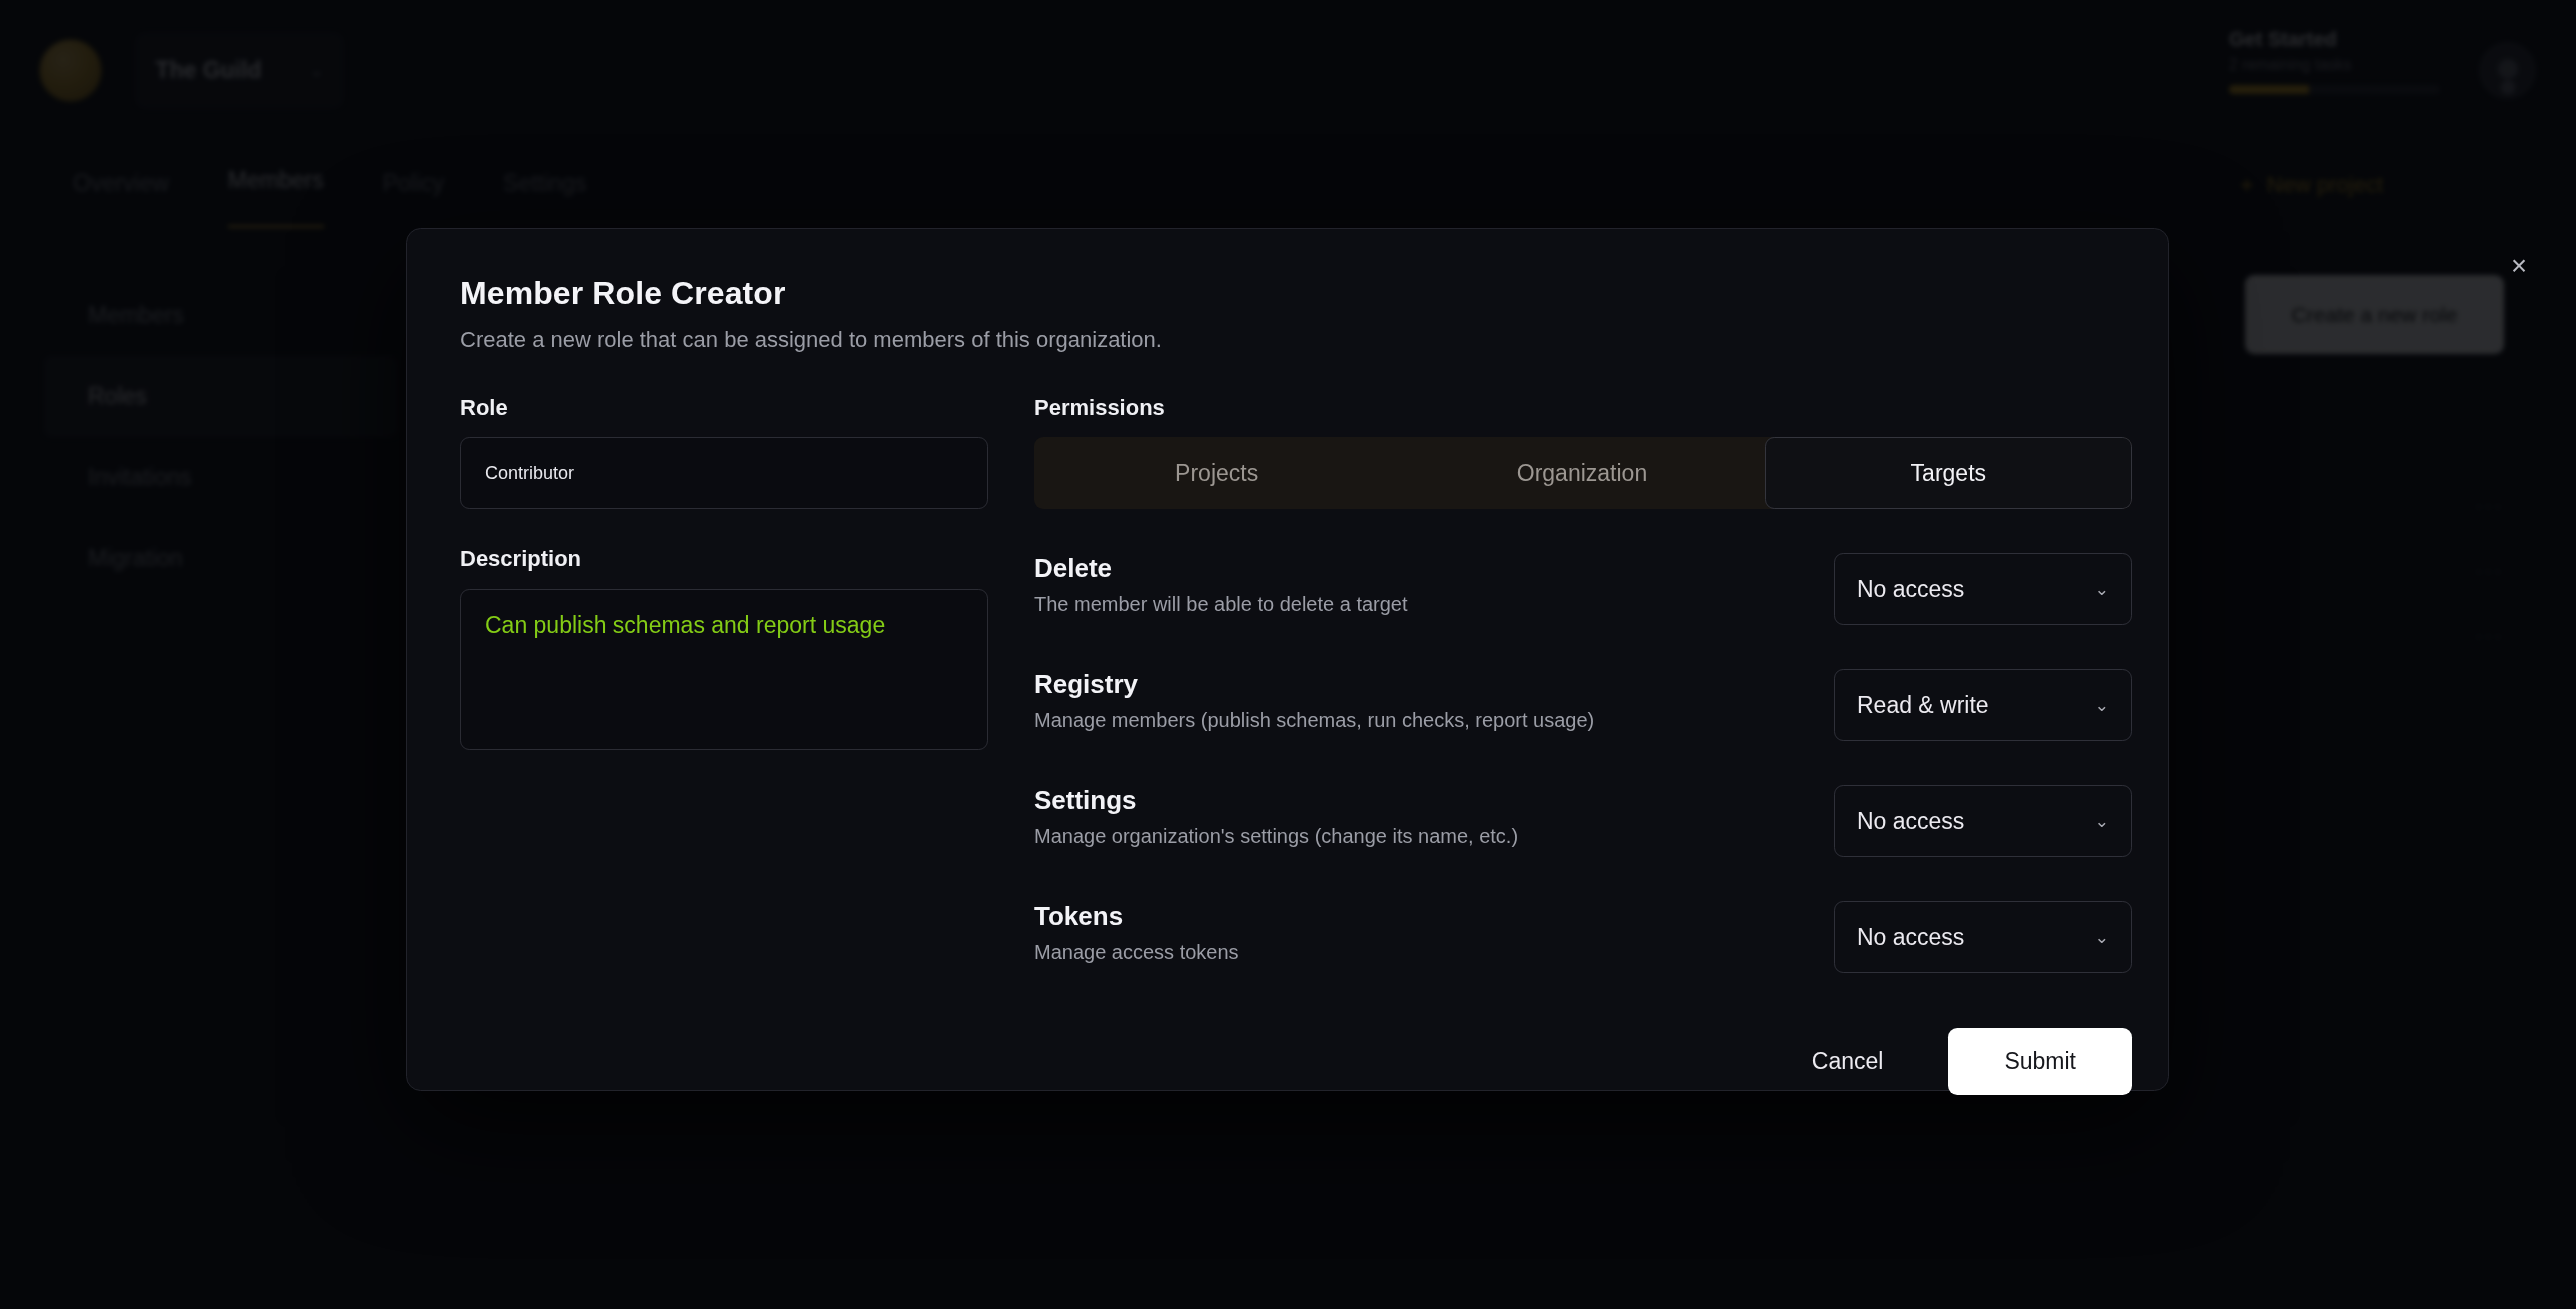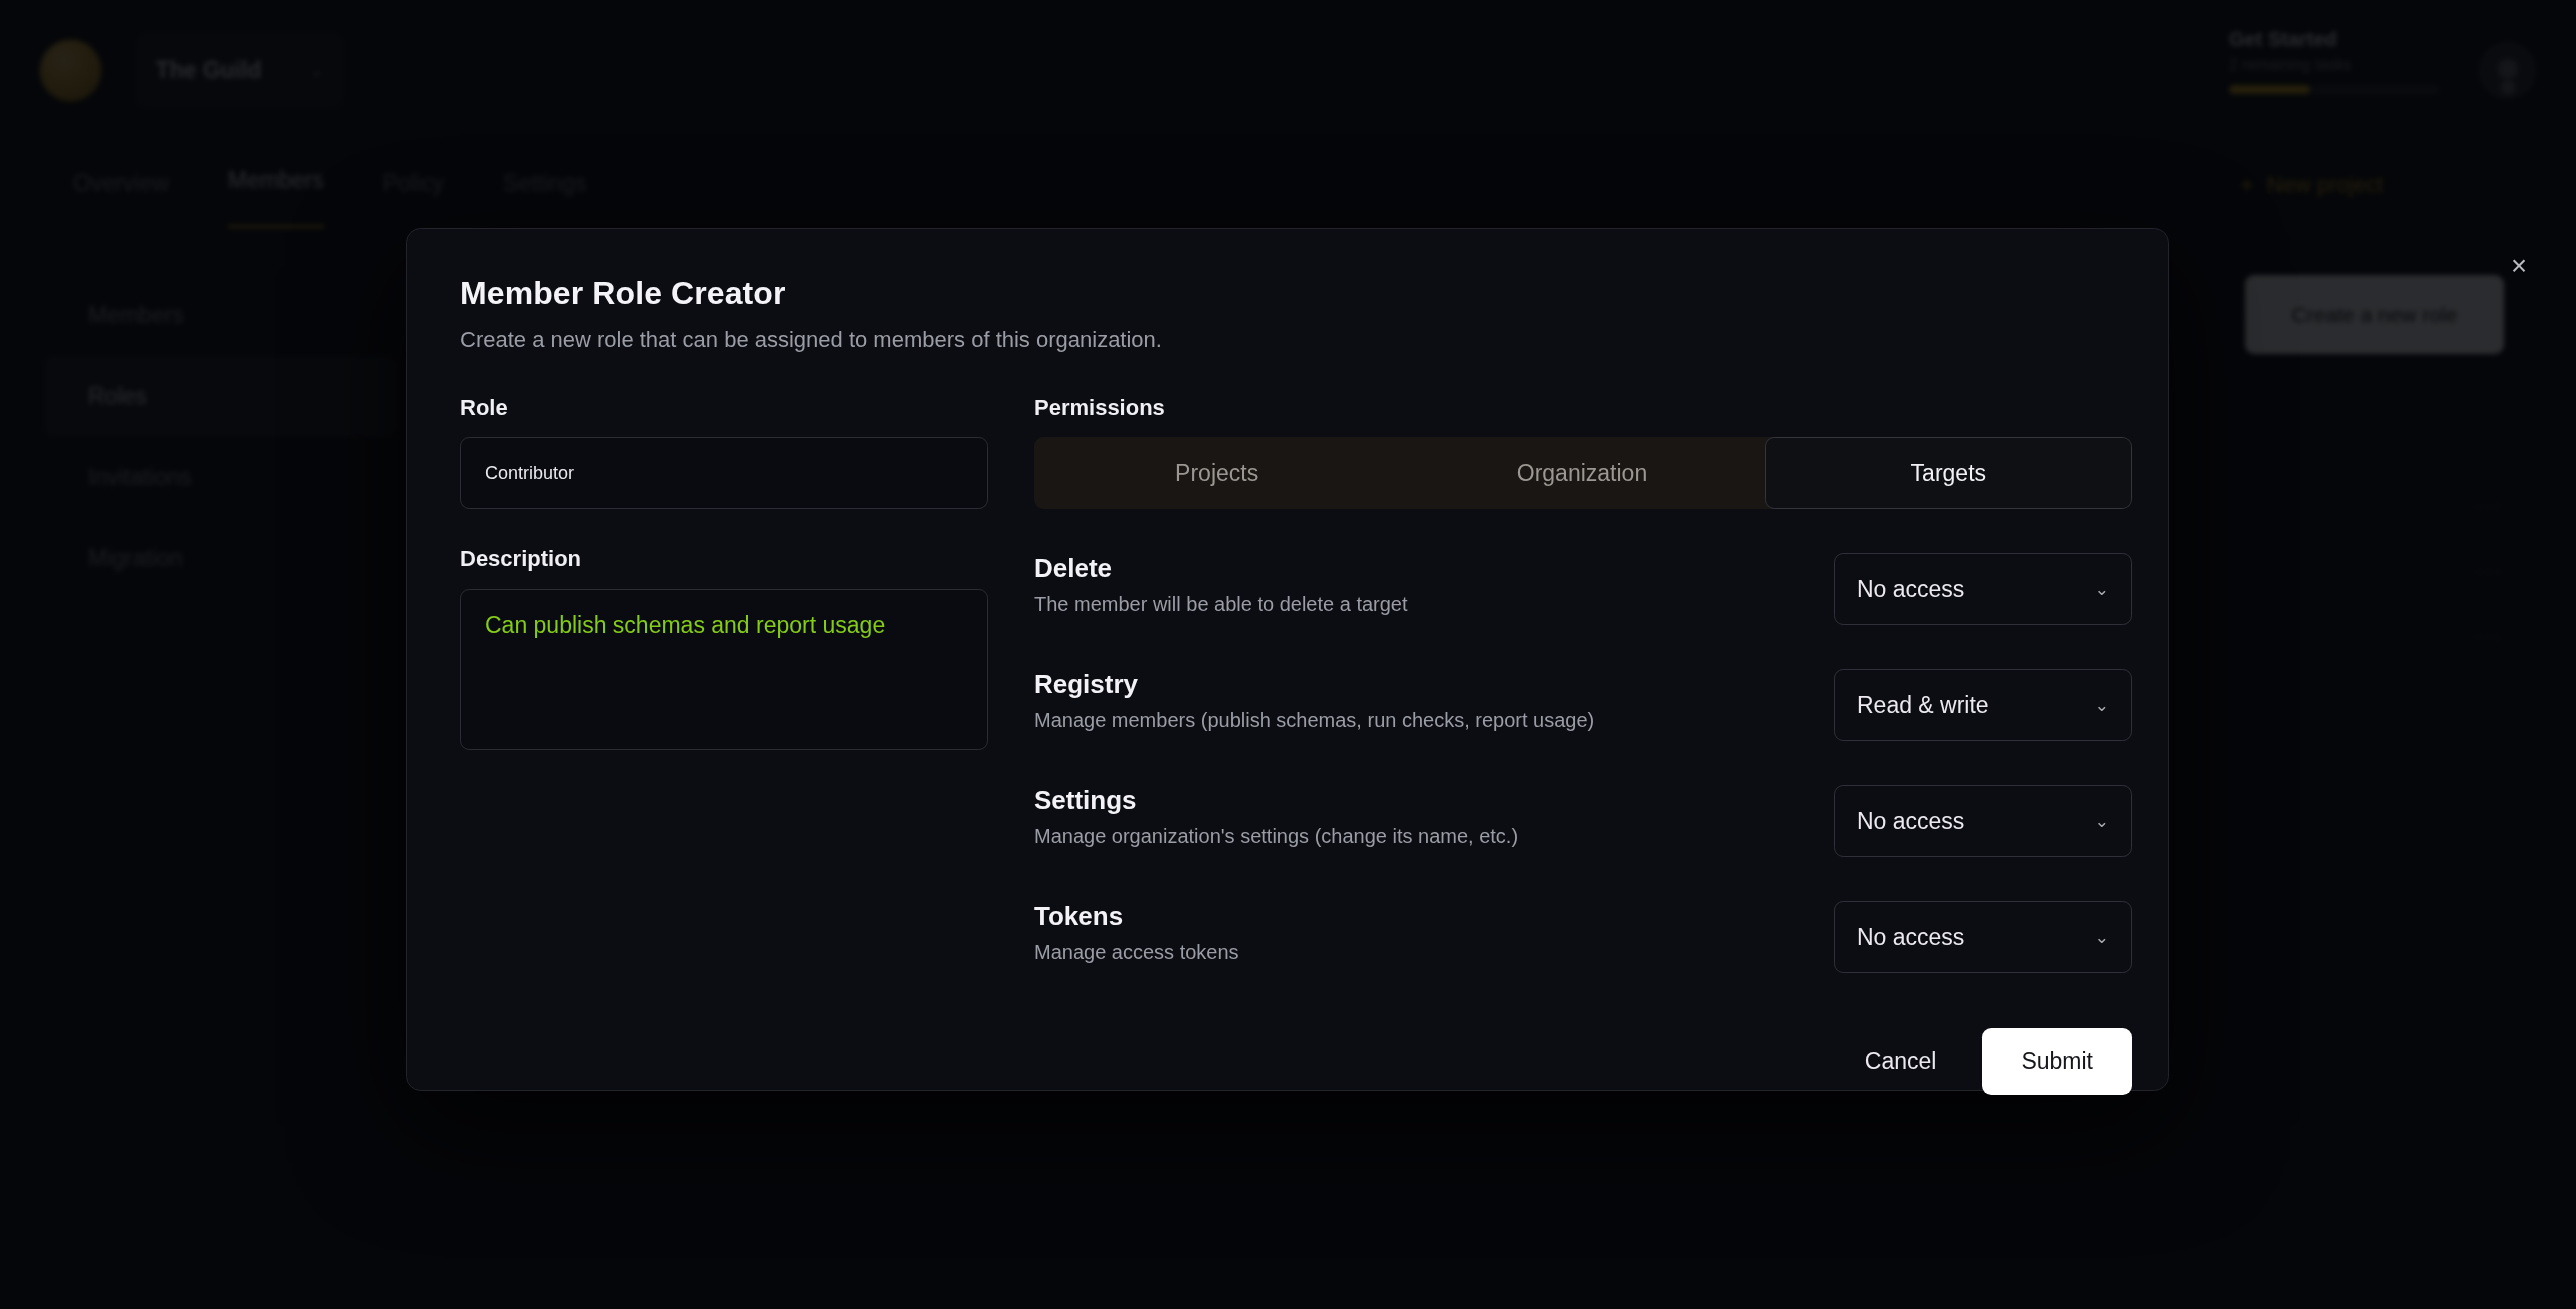--- a/index.html
+++ b/index.html
@@ -321,39 +321,39 @@
   .select .chev {
     margin-left: auto;
     color: #a9aab3;
     font-size: 17.4px;
   }
 
   .modal-footer {
     display: flex;
     align-items: center;
     justify-content: flex-end;
-    gap: 20px;
+    gap: 39px;
     margin-top: 55px;
   }
   .btn-cancel {
     color: #eceaf0;
     font-size: 23px;
     padding: 18.4px 26px;
     background: transparent;
     border: none;
     border-radius: 9.2px;
     font-family: "Liberation Sans", sans-serif;
     cursor: pointer;
   }
   .btn-submit {
     background: #ffffff;
     color: #16171c;
     font-size: 23px;
     font-weight: 500;
-    padding: 20px 39px;
+    padding: 20px 56px;
     border: none;
     border-radius: 9.2px;
     font-family: "Liberation Sans", sans-serif;
     cursor: pointer;
   }
 </style>
 </head>
 <body>
 
 <div class="app">

